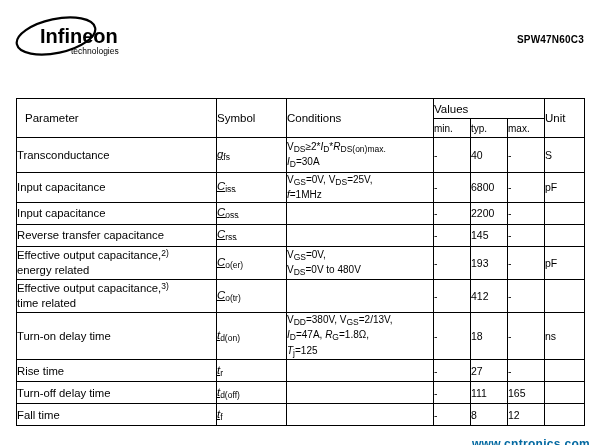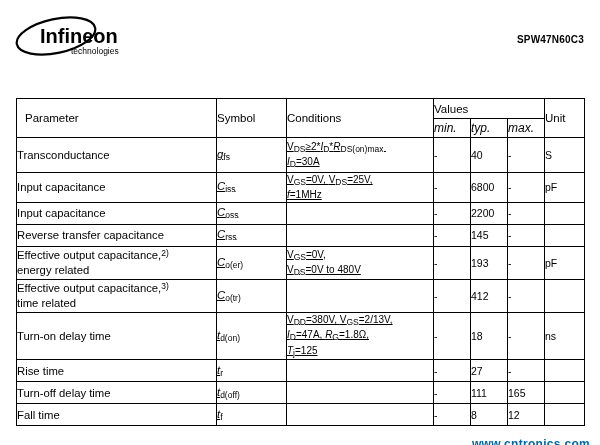--- a/index.html
+++ b/index.html
@@ -82,40 +82,38 @@
   .hdr td {
     text-align: center;
     font-weight: bold;
     font-size: 11.5px;
     height: 19px;
   }
   .hdr td.left-al { text-align: left; padding-left: 8px; }
   .hdr2 td {
     text-align: center;
     font-weight: bold;
-    font-size: 12px;
+    font-size: 10px;
     height: 18px;
-    font-style: italic;
   }
   td.param {
     padding: 3px 6px 3px 8px;
     font-size: 11.3px;
     line-height: 1.3;
   }
   td.symb {
     padding: 3px 4px 3px 8px;
     font-size: 11.3px;
     line-height: 1.3;
     text-decoration: underline;
   }
   td.cond {
     padding: 3px 4px 3px 8px;
     font-size: 10px;
     line-height: 1.35;
-    text-decoration: underline;
   }
   td.val {
     text-align: center;
     font-size: 10.5px;
   }
   td.unit {
     text-align: center;
     font-size: 10.5px;
   }
   .it { font-style: italic; }

